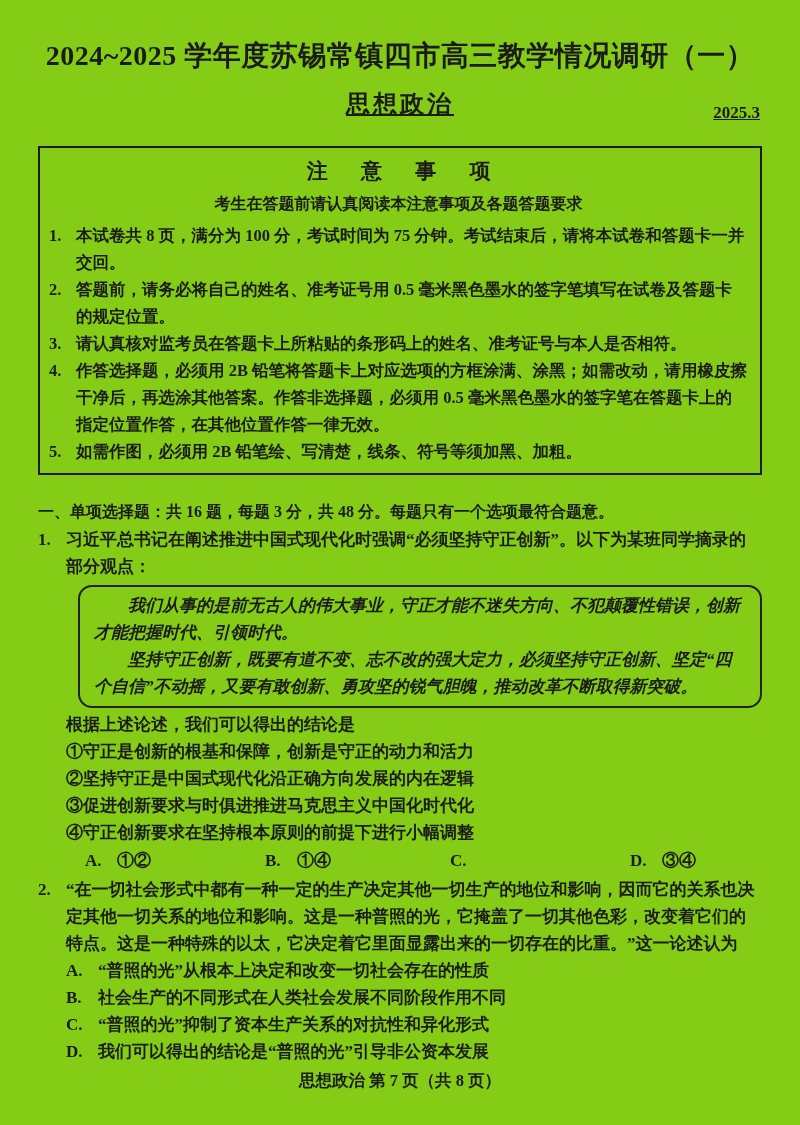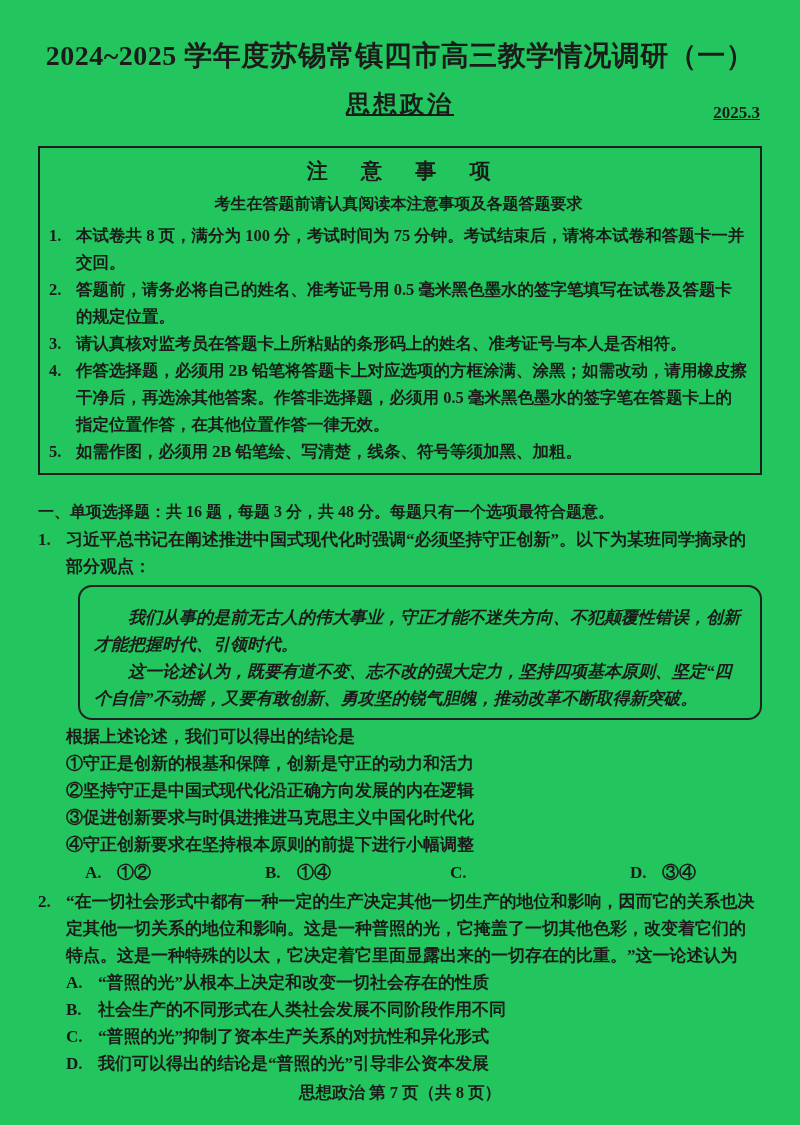--- a/index.html
+++ b/index.html
@@ -1,18 +1,18 @@
 <!DOCTYPE html>
 <html lang="zh"><head>
 <meta charset="utf-8">
 <style>
   html,body{margin:0;padding:0;background:#e9e9e7;}
   .page{
     width:800px;height:1125px;margin:0 auto;box-sizing:border-box;
-    background:#22c55e;color:#1b1b1b;overflow:hidden;
+    background:#84cc16;color:#1b1b1b;overflow:hidden;
     padding:36px 38px 0 38px;
     font-family:"Liberation Serif","DejaVu Serif",serif;
     font-weight:700;
   }
   
   .exam-title{
     margin:2px 0 0 0;text-align:center;
     font-size:28px;line-height:36px;letter-spacing:0.5px;font-weight:800;
   }
   .subject-row{position:relative;margin-top:8px;height:44px;}
@@ -29,21 +29,21 @@
   .n-item{display:flex;font-size:16.5px;line-height:27px;}
   .n-item .num{width:27px;flex:none;}
   .n-item .txt{flex:1;}
   
   .section-heading{margin-top:23px;font-size:16px;line-height:27px;font-weight:800;}
   .question{display:flex;font-size:17px;line-height:27px;margin-top:1px;}
   .q-num{width:28px;flex:none;}
   .q-body{flex:1;min-width:0;}
   .quote-box{
     border:2px solid #222;border-radius:14px;
-    margin:5px 0 3px 12px;padding:17px 14px 6px 14px;
+    margin:5px 0 3px 12px;padding:5px 14px 6px 14px;
     font-style:italic;font-weight:600;
   }
   .quote-box p{margin:0;text-indent:2em;font-size:17px;line-height:27px;}
   .q-followup{line-height:27px;}
   .q-statements div{line-height:27px;}
   .q1-options{display:grid;grid-template-columns:180px 185px 180px 1fr;padding-left:19px;margin-top:1px;}
   .q1-options .opt{display:flex;line-height:28px;}
   .q2-options .opt{display:flex;line-height:27px;}
   .opt-label{width:32px;flex:none;}
   .opt-text{flex:1;}
@@ -90,21 +90,21 @@
   </section>
 
   <div class="section-heading">一、单项选择题：共 16 题，每题 3 分，共 48 分。每题只有一个选项最符合题意。</div>
 
   <div class="question">
     <span class="q-num">1.</span>
     <div class="q-body">
       <span>习近平总书记在阐述推进中国式现代化时强调“必须坚持守正创新”。以下为某班同学摘录的部分观点：</span>
       <div class="quote-box">
         <p>我们从事的是前无古人的伟大事业，守正才能不迷失方向、不犯颠覆性错误，创新才能把握时代、引领时代。</p>
-        <p>这一论述认为，既要有道不变、志不改的强大定力，坚持四项基本原则、坚定“四个自信”不动摇，又要有敢创新、勇攻坚的锐气胆魄，推动改革不断取得新突破。</p>
+        <p>坚持守正创新，既要有道不变、志不改的强大定力，必须坚持守正创新、坚定“四个自信”不动摇，又要有敢创新、勇攻坚的锐气胆魄，推动改革不断取得新突破。</p>
       </div>
       <div class="q-followup">根据上述论述，我们可以得出的结论是</div>
       <div class="q-statements">
         <div>①守正是创新的根基和保障，创新是守正的动力和活力</div>
         <div>②坚持守正是中国式现代化沿正确方向发展的内在逻辑</div>
         <div>③促进创新要求与时俱进推进马克思主义中国化时代化</div>
         <div>④守正创新要求在坚持根本原则的前提下进行小幅调整</div>
       </div>
       <div class="q1-options">
         <div class="opt">

